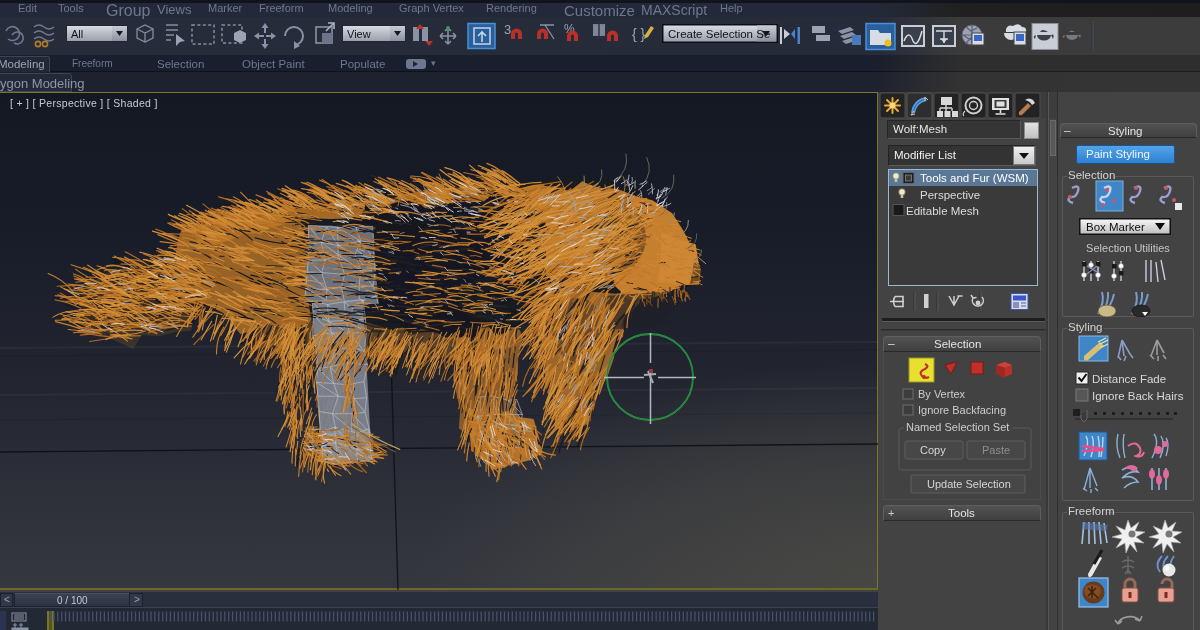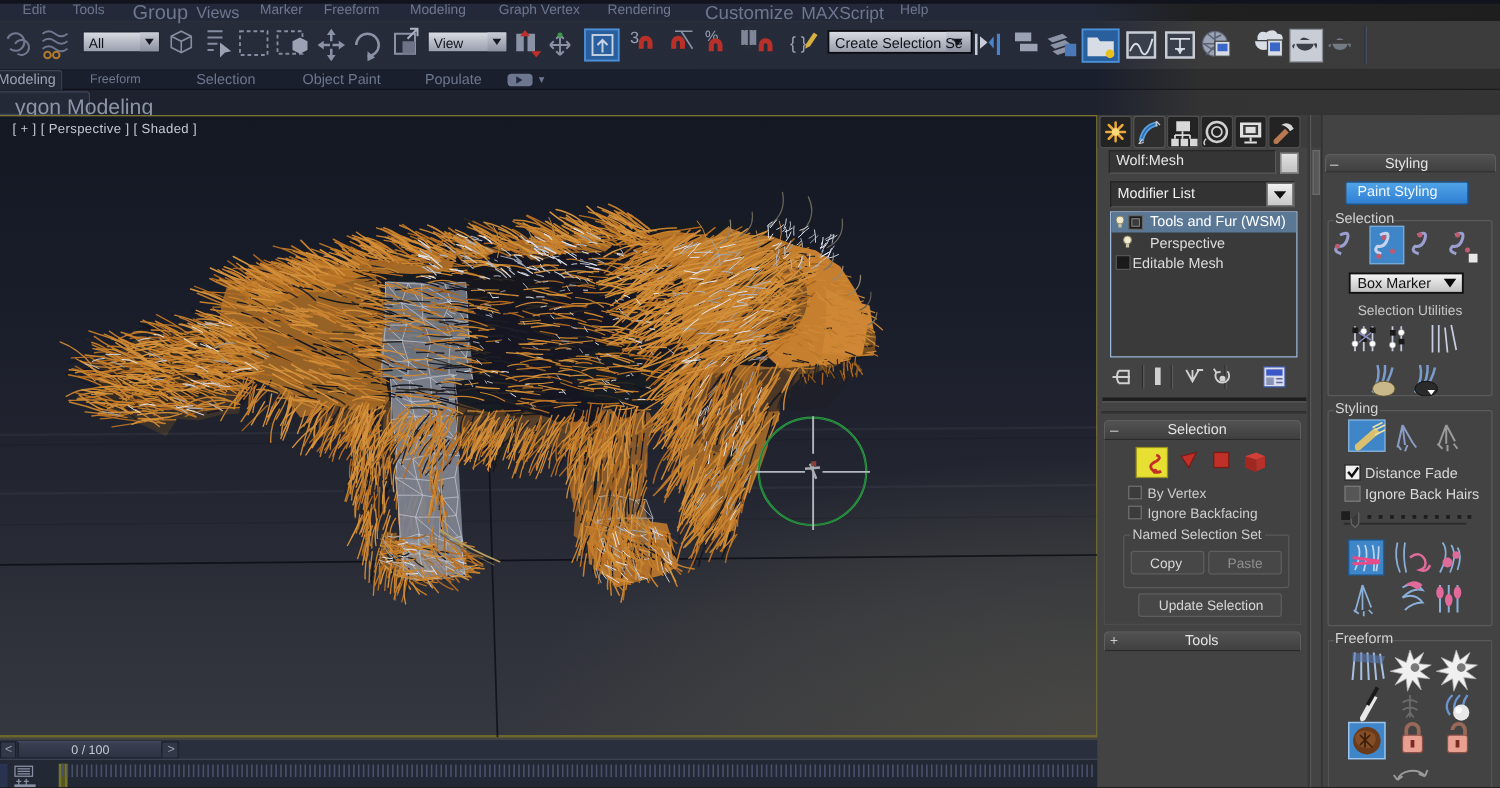--- a/index.html
+++ b/index.html
@@ -31,21 +31,21 @@
 <div class="abs" style="left:-6px;top:56px;width:56px;height:16px;border:1px solid #3d4456;border-bottom:none;border-radius:3px 3px 0 0;background:#232836"></div>
 <div class="txt" style="left:-2px;top:57.5px;font-size:11.5px;color:#9aa2b4">Modeling</div>
     <div class="txt" style="left:72px;top:57.5px;font-size:10px;color:#6e7790">Freeform</div>
     <div class="txt" style="left:157px;top:57.5px;font-size:11.5px;color:#6e7790">Selection</div>
     <div class="txt" style="left:242px;top:57.5px;font-size:11.5px;color:#6e7790">Object Paint</div>
     <div class="txt" style="left:340px;top:57.5px;font-size:11.5px;color:#6e7790">Populate</div>
     <div class="abs" style="left:406px;top:59px;width:20px;height:10px;background:#6e7790;border-radius:3px"></div>
     <div class="abs" style="left:413px;top:61px;width:0;height:0;border-top:3px solid transparent;border-bottom:3px solid transparent;border-left:5px solid #22283a"></div>
     <div class="txt" style="left:431px;top:58px;font-size:9px;color:#6e7790">▾</div>
 <div class="abs" style="left:-42px;top:73px;width:114px;height:19px;border:1px solid #3d4456;border-radius:3px 3px 0 0;background:#242938"></div>
-<div class="txt" style="left:12px;top:75.5px;font-size:17px;color:#8d95a8">ygon Modeling</div>
+<div class="txt" style="left:0px;top:75.5px;font-size:13px;color:#8d95a8">ygon Modeling</div>
 
 <svg class="abs" style="left:0;top:17px" width="1200" height="38" viewBox="0 0 1200 38">
 <g fill="none" stroke="#79819a" stroke-width="1.6" opacity="0.9">
  <path d="M6 14 a7 7 0 1 1 2 8 M14 26 a6 6 0 1 0 -2 -8"></path>
  <path d="M34 10 q5 -4 10 0 t10 0 M34 16 q5 -4 10 0 t10 0 M34 22 q5 -4 10 0 t10 0" stroke-width="1.4"></path>
  <circle cx="38" cy="27" r="2.6" stroke="#c08428" stroke-width="1.6"></circle>
  <circle cx="45" cy="27" r="2.6" stroke="#c08428" stroke-width="1.6"></circle>
 </g>
 
 <rect x="66" y="8" width="62" height="17" fill="#202534"></rect>

